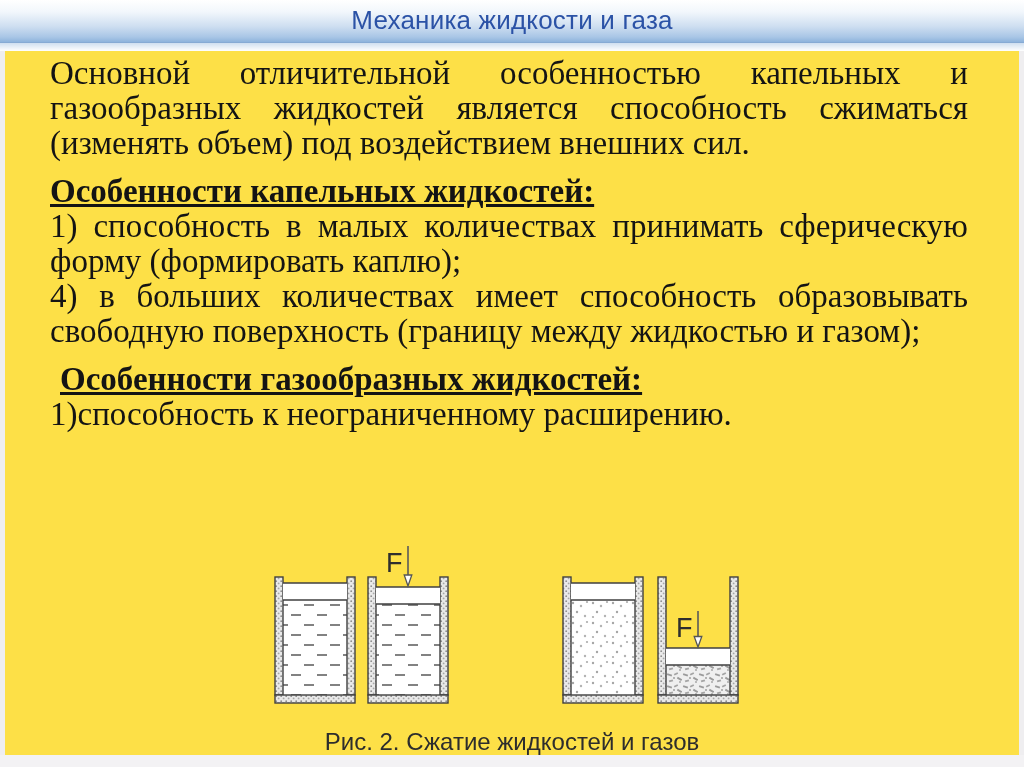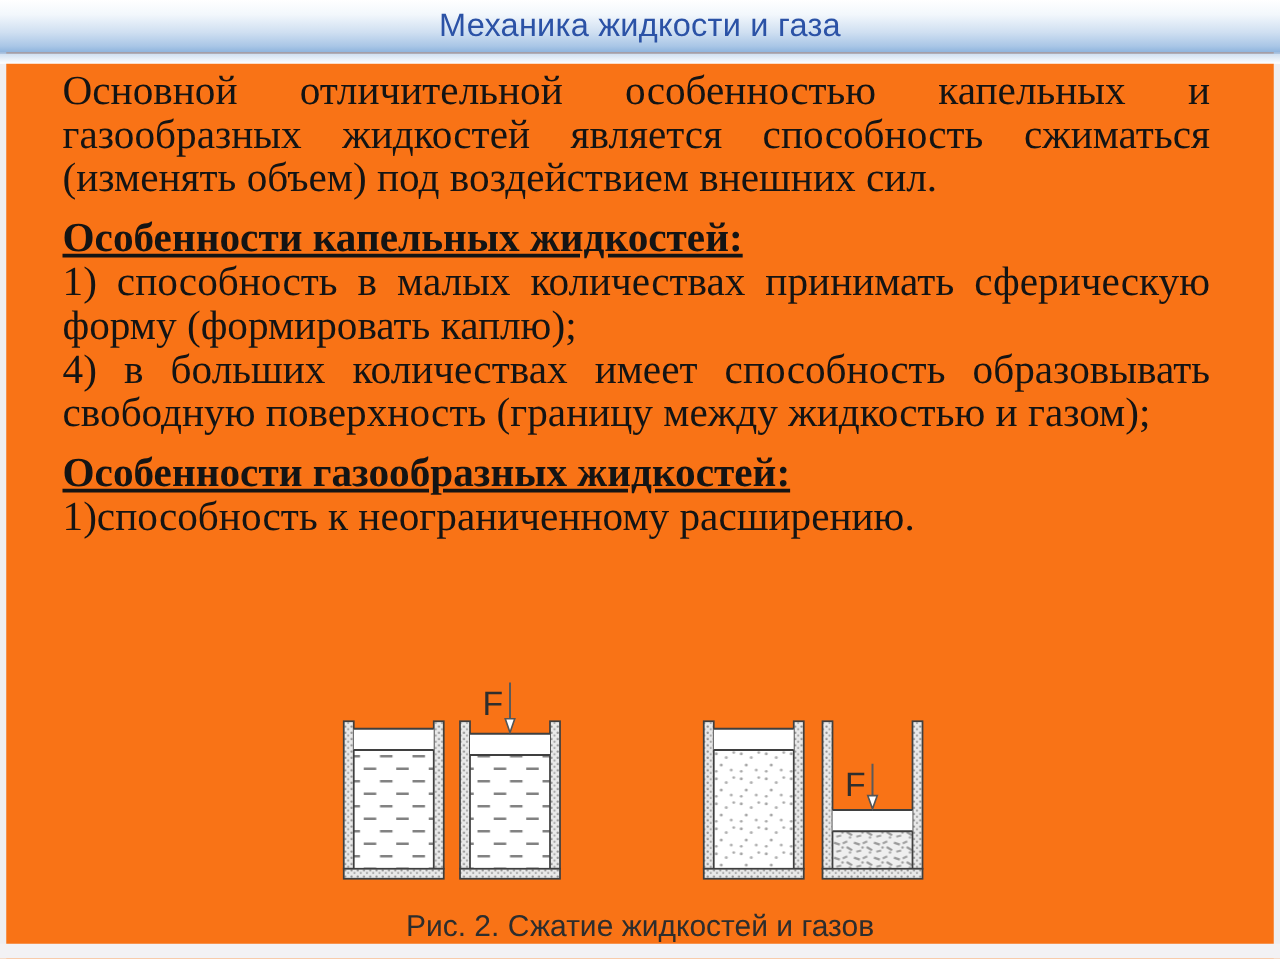--- a/index.html
+++ b/index.html
@@ -1,18 +1,18 @@
 <!DOCTYPE html>
 <html><head>
 <meta charset="utf-8">
 <style>
   html,body{margin:0;padding:0;background:#ffffff;}
   .slide{
     position:relative;width:1024px;height:767px;overflow:hidden;
-    background:#f97316;font-family:"Liberation Serif","DejaVu Serif",serif;
+    background:#fde047;font-family:"Liberation Serif","DejaVu Serif",serif;
   }
   .edge-strip{position:absolute;top:0;bottom:0;width:5px;background:#efeef0;z-index:1;}
   .edge-strip.left{left:0;}
   .edge-strip.right{right:0;}
   .bottom-strip{position:absolute;left:0;right:0;bottom:0;height:12px;background:#f3f2f4;z-index:3;}
 
   .header{
     position:absolute;left:0;top:0;width:100%;height:42px;z-index:2;
     background:linear-gradient(180deg,#ffffff 0%,#f2f7fc 28%,#cfdff1 62%,#a9c6e6 88%,#8db3dc 100%);
     border-bottom:1px solid #86aad4;
@@ -27,21 +27,21 @@
     background:linear-gradient(180deg,#cfdff0 0%,#ffffff 100%);
   }
 
   .content{
     position:absolute;left:50px;right:56px;top:56px;z-index:2;
     font-size:33px;line-height:35px;color:#141414;text-align:justify;
   }
   .content p{margin:0;}
   .content .para{margin-bottom:13px;}
   .content .section-heading{font-weight:bold;margin:0;text-decoration:underline;}
-  .content .gas-block{margin-top:13px;}
+  .content .gas-block{margin-top:13px;margin-left:10px;}
 
   .figure{position:absolute;left:250px;top:540px;width:520px;height:175px;z-index:2;}
   .figure svg{display:block;}
   .fig-caption{
     position:absolute;left:0;width:100%;top:728px;z-index:2;text-align:center;
     font-family:"Liberation Sans","DejaVu Sans",sans-serif;
     font-size:24px;font-weight:400;color:#2d2d2d;
   }
   .force-label{
     font-family:"Liberation Sans","DejaVu Sans",sans-serif;

